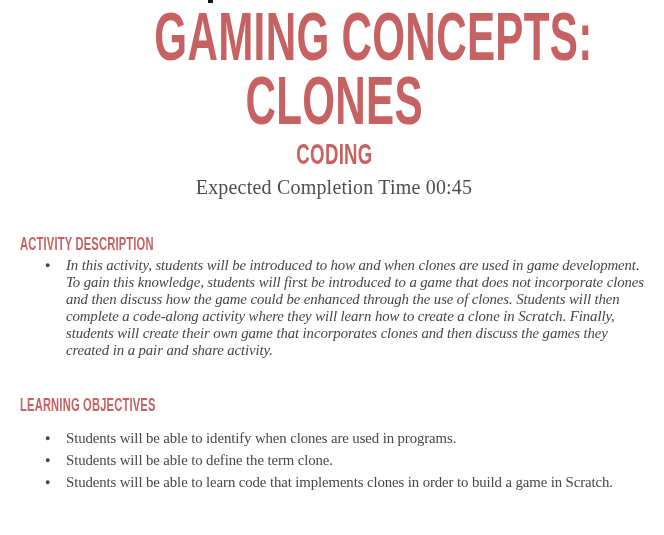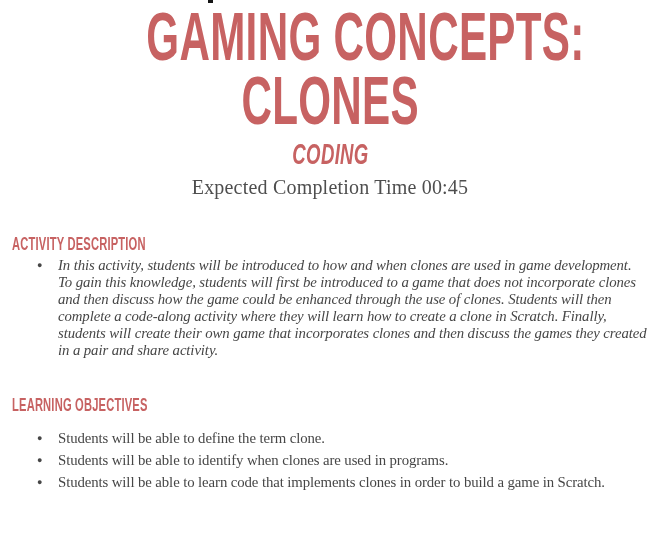--- a/index.html
+++ b/index.html
@@ -7,21 +7,21 @@
     width: 664px;
     height: 535px;
     background: #ffffff;
     overflow: hidden;
     font-family: "Liberation Serif", serif;
     position: relative;
   }
   .page {
     width: 664px;
     height: 535px;
-    padding: 0 16px 0 12px;
+    padding: 0 16px 0 20px;
     box-sizing: border-box;
     position: relative;
   }
   
   .top-artifact {
     position: absolute;
     left: 208px;
     top: 0;
     width: 5px;
     height: 3px;
@@ -42,21 +42,20 @@
     text-align: center;
     font-size: 68px;
     line-height: 63px;
   }
   h1 .condensed { transform-origin: 50% 50%; }
   h2 {
     margin: 6px 0 0 0;
     text-align: center;
     font-size: 30px;
     line-height: 30px;
-    font-style: italic;
   }
   h2 .condensed { transform-origin: 50% 50%; }
   .completion {
     margin: 6px 0 0 0;
     text-align: center;
     font-size: 20px;
     line-height: 24px;
     color: #4e4e4e;
     letter-spacing: 0.2px;
   }
@@ -120,19 +119,19 @@
     <ul>
       <li>In this activity, students will be introduced to how and when clones are used in game development. To gain this knowledge, students will first be introduced to a game that does not incorporate clones and then discuss how the game could be enhanced through the use of clones. Students will then complete a code-along activity where they will learn how to create a clone in Scratch. Finally, students will create their own game that incorporates clones and then discuss the games they created in a pair and share activity.</li>
     </ul>
   </div>
 
   <div class="section-2">
     <h3>
       <span class="condensed">LEARNING OBJECTIVES</span>
     </h3>
     <ul>
+      <li>Students will be able to identify when clones are used in programs.</li>
       <li>Students will be able to define the term clone.</li>
-      <li>Students will be able to identify when clones are used in programs.</li>
       <li>Students will be able to learn code that implements clones in order to build a game in Scratch.</li>
     </ul>
   </div>
 
 </div>
 
 </body></html>

